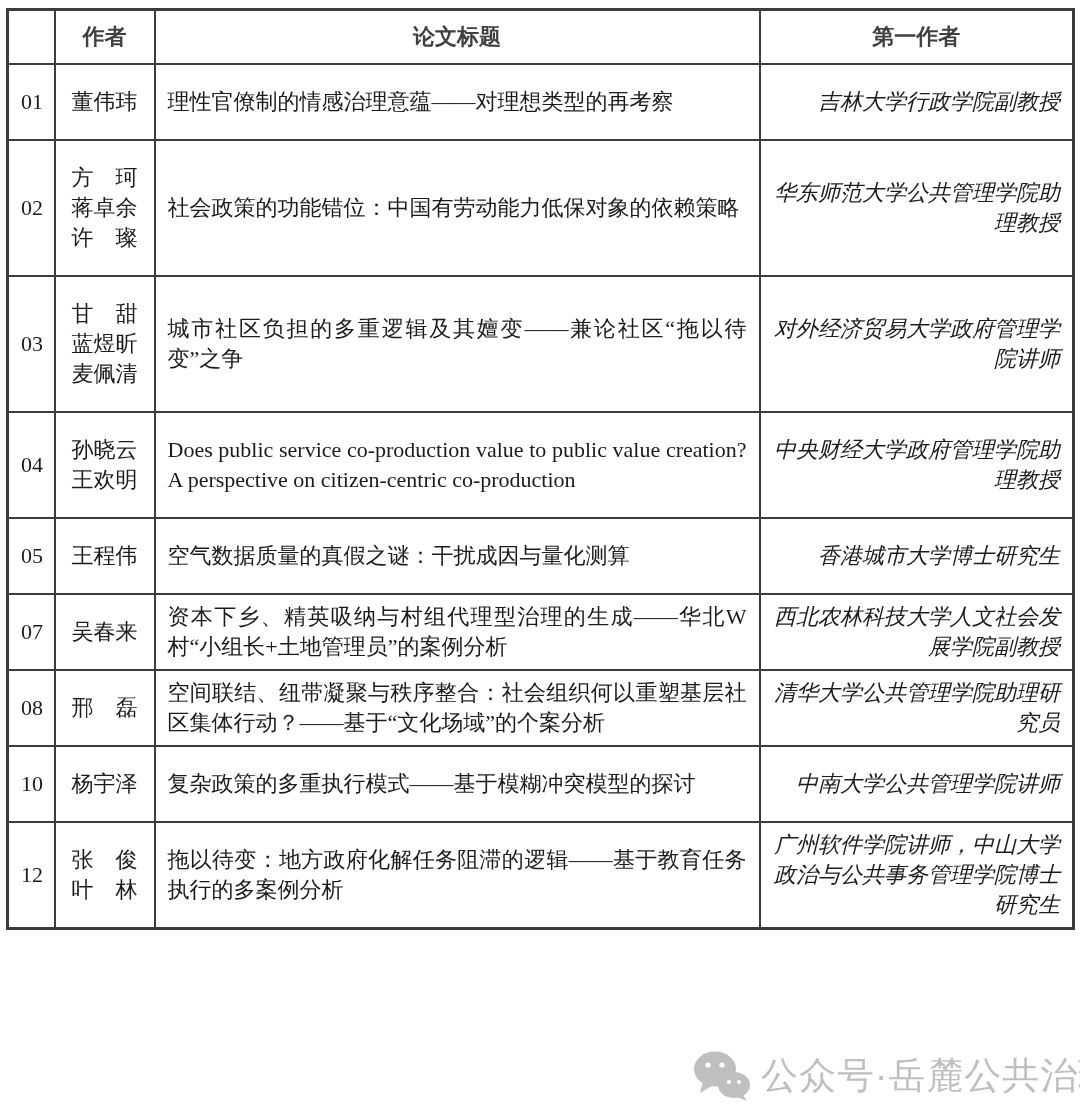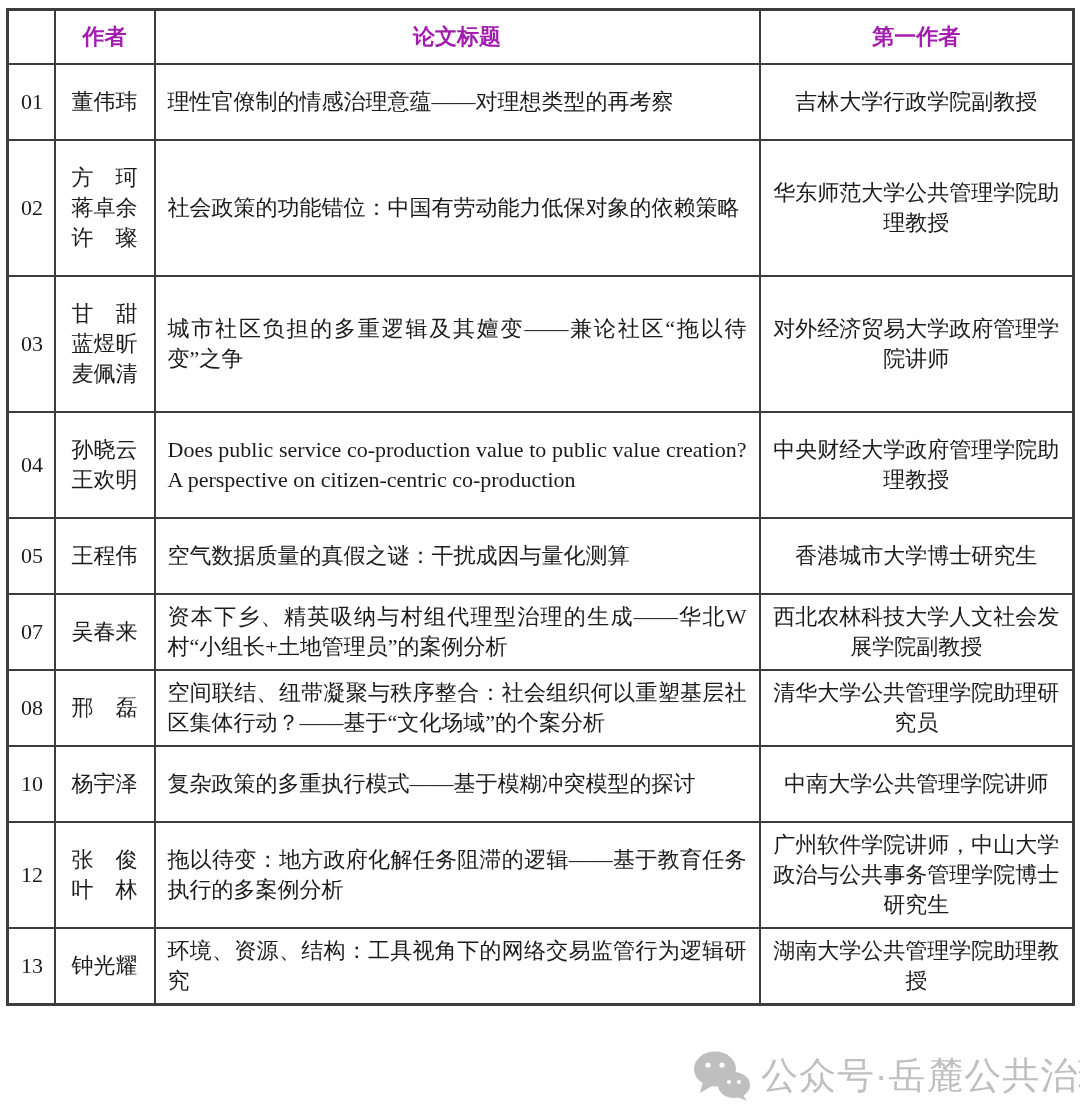--- a/index.html
+++ b/index.html
@@ -34,21 +34,21 @@
     font-size: 22px;
     line-height: 30px;
     padding: 6px 12px;
     overflow: hidden;
   }
   thead tr { height: 54px; }
   thead th {
     font-family: "Liberation Sans", "DejaVu Sans", sans-serif;
     font-weight: bold;
     font-size: 24px;
-    color: #a21caf;
+    color: #404040;
     text-align: center;
     padding: 4px 6px;
   }
   tbody tr { min-height: 66px; height: 66px; }
   td.num-cell {
     text-align: center;
     font-size: 22px;
     padding: 6px 2px;
   }
   td.author-cell { padding: 6px 6px; }
@@ -60,21 +60,22 @@
     text-align: justify;
     text-align-last: justify;
     white-space: nowrap;
   }
   td.title-cell {
     text-align: justify;
     text-justify: inter-character;
     margin-left: 30px;
   }
   td.aff-cell {
-    text-align: center;
+    text-align: right;
+    font-style: italic;
   }
   
   .watermark {
     position: absolute;
     left: 693px;
     top: 1050px;
     display: flex;
     align-items: center;
     gap: 10px;
     color: #b9b9b9;
@@ -210,30 +211,20 @@
       <td class="author-cell">
         <div class="author-box">
               <div class="name-line">张俊</div>
               <div class="name-line">叶林</div>
             </div>
       </td>
       <td class="title-cell">拖以待变：地方政府化解任务阻滞的逻辑——基于教育任务执行的多案例分析</td>
       <td class="aff-cell">广州软件学院讲师，中山大学政治与公共事务管理学院博士研究生</td>
     </tr>
 
-    <tr>
-      <td class="num-cell">13</td>
-      <td class="author-cell">
-        <div class="author-box">
-              <div class="name-line">钟光耀</div>
-            </div>
-      </td>
-      <td class="title-cell">环境、资源、结构：工具视角下的网络交易监管行为逻辑研究</td>
-      <td class="aff-cell">湖南大学公共管理学院助理教授</td>
-    </tr>
   </tbody>
   </table>
 
   <div class="watermark">
     <span>
       <svg width="58" height="52" viewBox="0 0 58 52">
         <g fill="#b9b9b9">
           <ellipse cx="22" cy="19" rx="21" ry="17.5"></ellipse>
           <path d="M10 32 L7 43 L19 36 Z"></path>
           <ellipse cx="41" cy="35" rx="16" ry="13"></ellipse>

